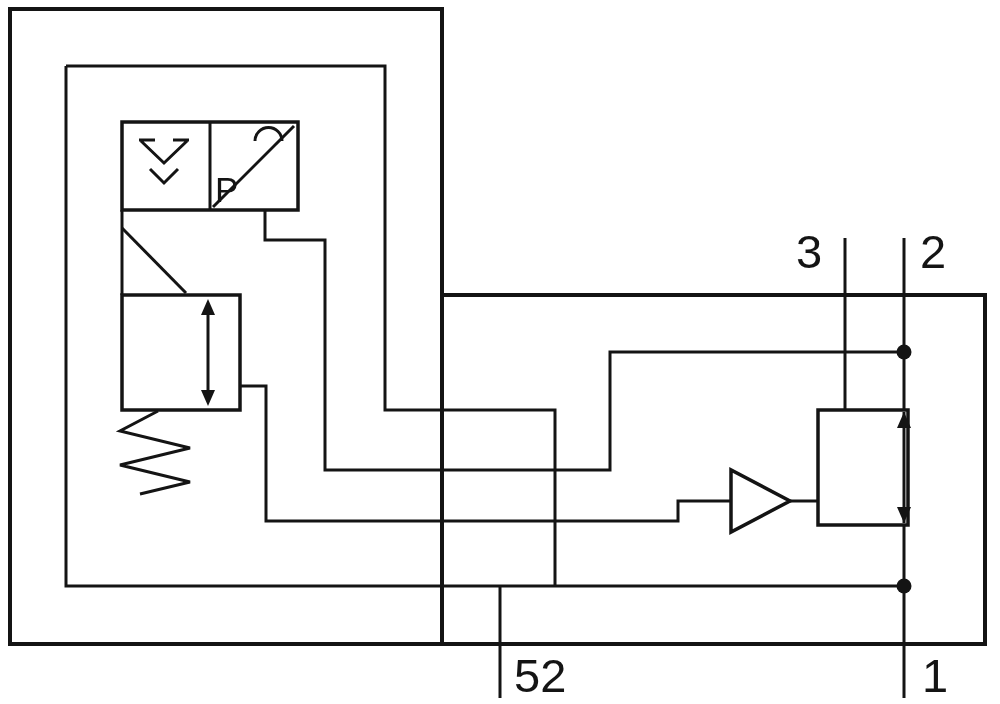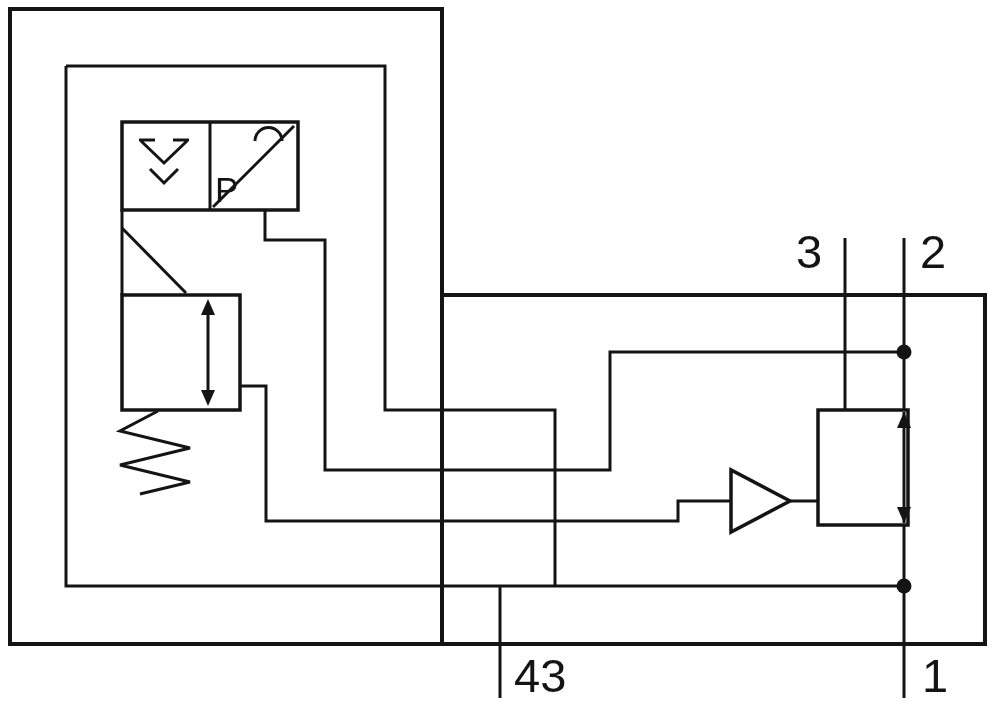--- a/index.html
+++ b/index.html
@@ -101,17 +101,17 @@
         <path class="solid" d="M904,523 L897,507 H911 Z"></path>
       </g>
     </g>
 
     <circle class="solid" cx="904" cy="352" r="7.5"></circle>
     <circle class="solid" cx="904" cy="586" r="7.5"></circle>
   </svg>
 
   <span class="port-label" style="left:796px;top:228px;">3</span>
   <span class="port-label" style="left:920px;top:228px;">2</span>
-  <span class="port-label" style="left:514px;top:652px;">43</span>
+  <span class="port-label" style="left:514px;top:652px;">52</span>
   <span class="port-label" style="left:922px;top:652px;">1</span>
   <span class="p-label" style="left:215px;top:172px;">P</span>
 
 </div>
 
 </body></html>

